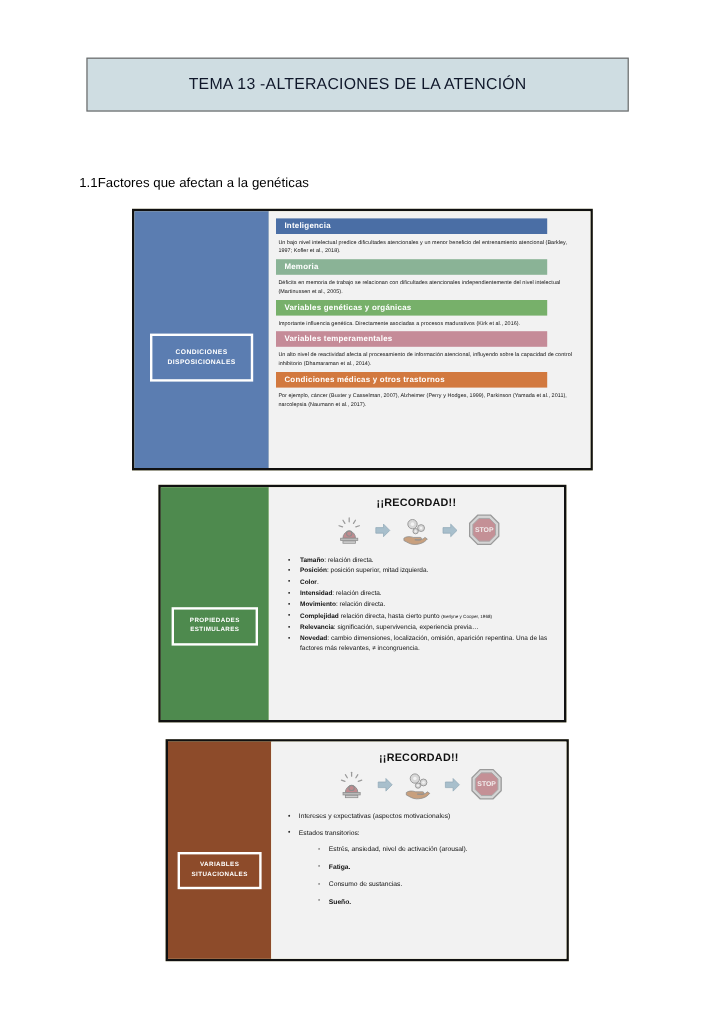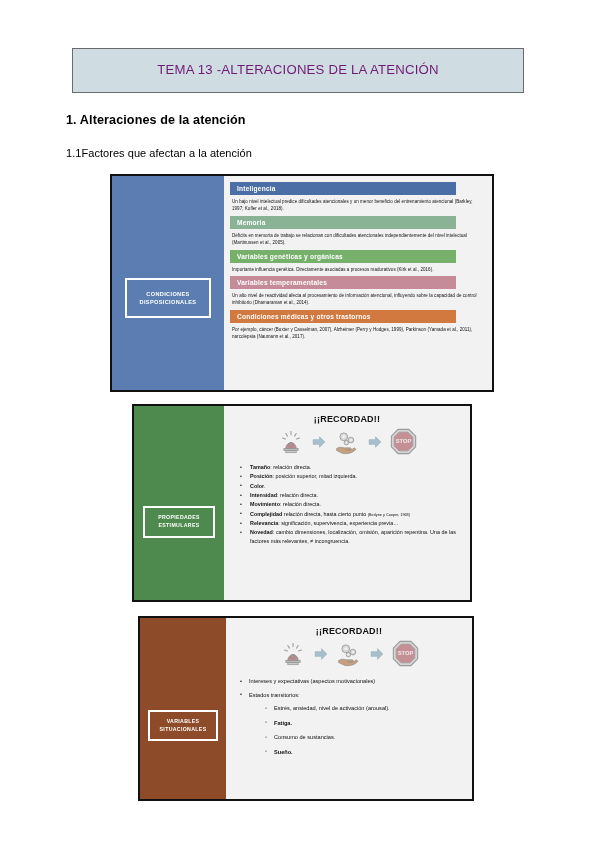--- a/index.html
+++ b/index.html
@@ -11,21 +11,21 @@
   .page{position:relative;width:600px;height:848px;}
 
   
   .title-box{
     position:absolute;left:72px;top:48px;width:452px;height:45px;
     background:#cfdde2;border:1px solid #6b6b6b;
     display:flex;align-items:center;justify-content:center;
     box-sizing:border-box;
   }
   .title-text{
-    font-size:13.2px;letter-spacing:.2px;line-height:1.25;text-align:center;color:#701a75;
+    font-size:13.2px;letter-spacing:.2px;line-height:1.25;text-align:center;color:#0f172a;
   }
   .title-text span{display:block;}
 
   
   .h1{position:absolute;left:66px;top:113px;font-size:12.6px;font-weight:bold;letter-spacing:.1px;}
   .h2{position:absolute;left:66px;top:147px;font-size:11px;letter-spacing:.05px;}
 
   
   .figure{position:absolute;box-sizing:border-box;border:2px solid #111;background:#fef9c3;display:flex;}
   .fig-left{position:relative;flex:0 0 auto;display:flex;align-items:flex-end;justify-content:center;}
@@ -97,22 +97,21 @@
 <body>
 
 <div class="page">
 
   <div class="title-box">
     <div class="title-text">
       <span>TEMA 13 -ALTERACIONES DE LA ATENCIÓN</span>
     </div>
   </div>
 
-  <div class="h1">1. Alteraciones de la atención</div>
-  <div class="h2">1.1Factores que afectan a la atención</div>
+  <div class="h2">1.1Factores que afectan a la genéticas</div>
 
   <div class="figure" id="fig1">
     <div class="fig-left">
       <div class="chip">CONDICIONES DISPOSICIONALES</div>
     </div>
     <div class="fig-right" id="fig1-bands">
         <div class="band" style="background: rgb(74, 110, 165);">Inteligencia</div>
         <div class="band-body">Un bajo nivel intelectual predice dificultades atencionales y un menor beneficio del entrenamiento atencional (Barkley, 1997; Kofler et al., 2018).</div>
         <div class="band" style="background: rgb(138, 179, 150);">Memoria</div>
         <div class="band-body">Déficits en memoria de trabajo se relacionan con dificultades atencionales independientemente del nivel intelectual (Martinussen et al., 2005).</div>

